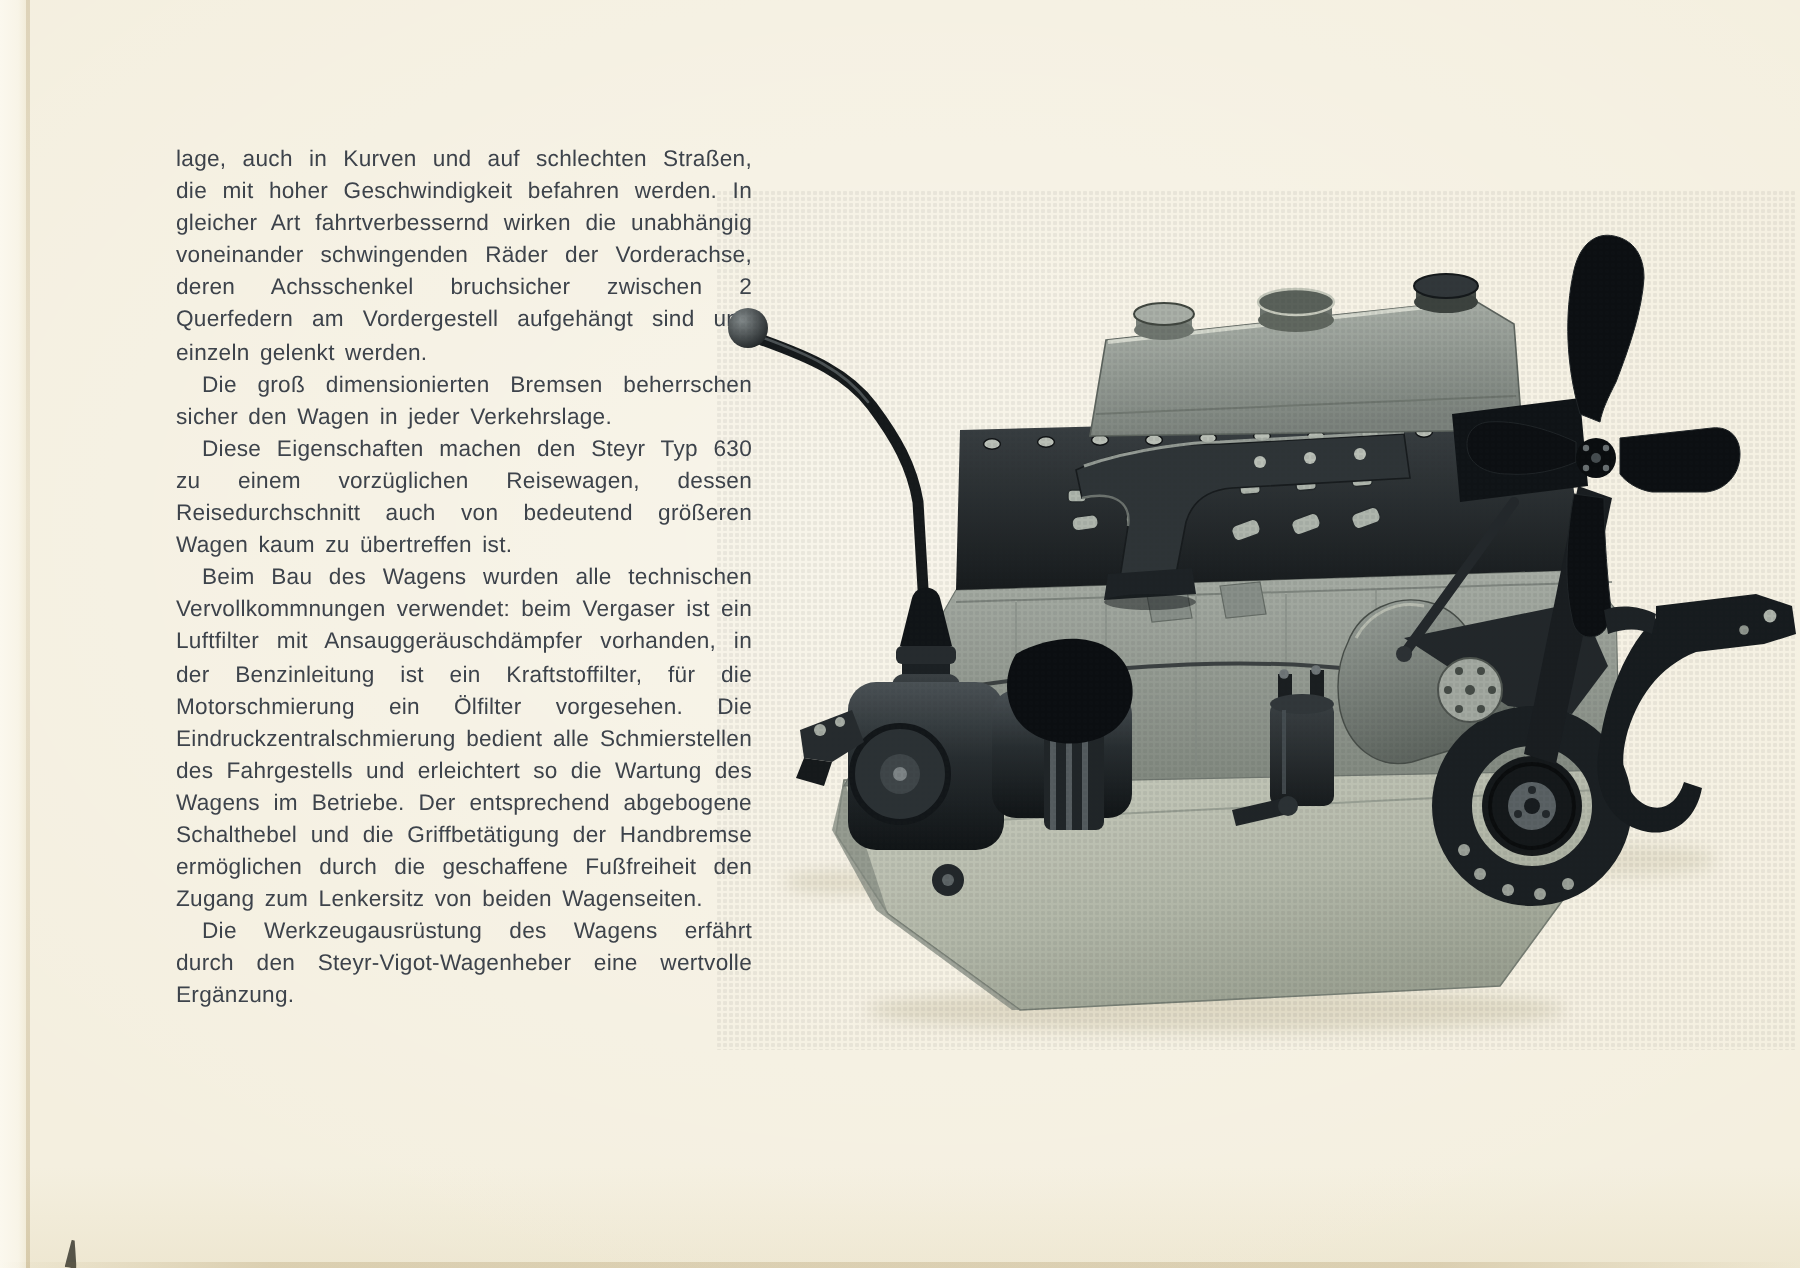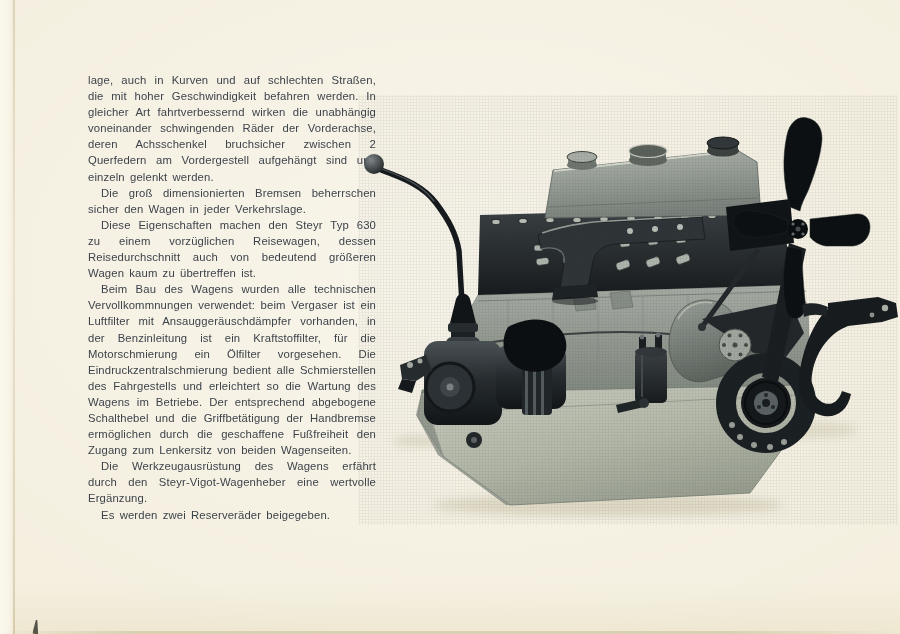--- a/index.html
+++ b/index.html
@@ -62,21 +62,20 @@
 
   <div class="page-edge"></div>
   <div class="crease"></div>
 
   <main class="text-col">
     <p class="noindent">lage, auch in Kurven und auf schlechten Straßen, die mit hoher Geschwindigkeit befahren werden. In gleicher Art fahrtverbessernd wirken die unabhängig voneinander schwingenden Räder der Vorderachse, deren Achsschenkel bruchsicher zwischen 2 Querfedern am Vordergestell aufgehängt sind und einzeln gelenkt werden.</p>
     <p>Die groß dimensionierten Bremsen beherrschen sicher den Wagen in jeder Verkehrslage.</p>
     <p>Diese Eigenschaften machen den Steyr Typ 630 zu einem vorzüglichen Reisewagen, dessen Reisedurchschnitt auch von bedeutend größeren Wagen kaum zu übertreffen ist.</p>
     <p>Beim Bau des Wagens wurden alle technischen Vervollkommnungen verwendet: beim Vergaser ist ein Luftfilter mit Ansauggeräuschdämpfer vorhanden, in der Benzinleitung ist ein Kraftstoffilter, für die Motorschmierung ein Ölfilter vorgesehen. Die Eindruckzentralschmierung bedient alle Schmierstellen des Fahrgestells und erleichtert so die Wartung des Wagens im Betriebe. Der entsprechend abgebogene Schalthebel und die Griffbetätigung der Handbremse ermöglichen durch die geschaffene Fußfreiheit den Zugang zum Lenkersitz von beiden Wagenseiten.</p>
     <p>Die Werkzeugausrüstung des Wagens erfährt durch den Steyr-Vigot-Wagenheber eine wertvolle Ergänzung.</p>
-    <p>Es werden zwei Reserveräder beigegeben.</p>
   </main>
 
   <figure class="photo">
     <svg viewBox="0 0 540 430" xmlns="http://www.w3.org/2000/svg">
       <defs>
         <linearGradient id="gCover" x1="0" y1="0" x2="0.25" y2="1">
           <stop offset="0" stop-color="#b2b8b0"></stop>
             <stop offset="0.55" stop-color="#939a93"></stop>
             <stop offset="1" stop-color="#7b827c"></stop>
         </linearGradient>

